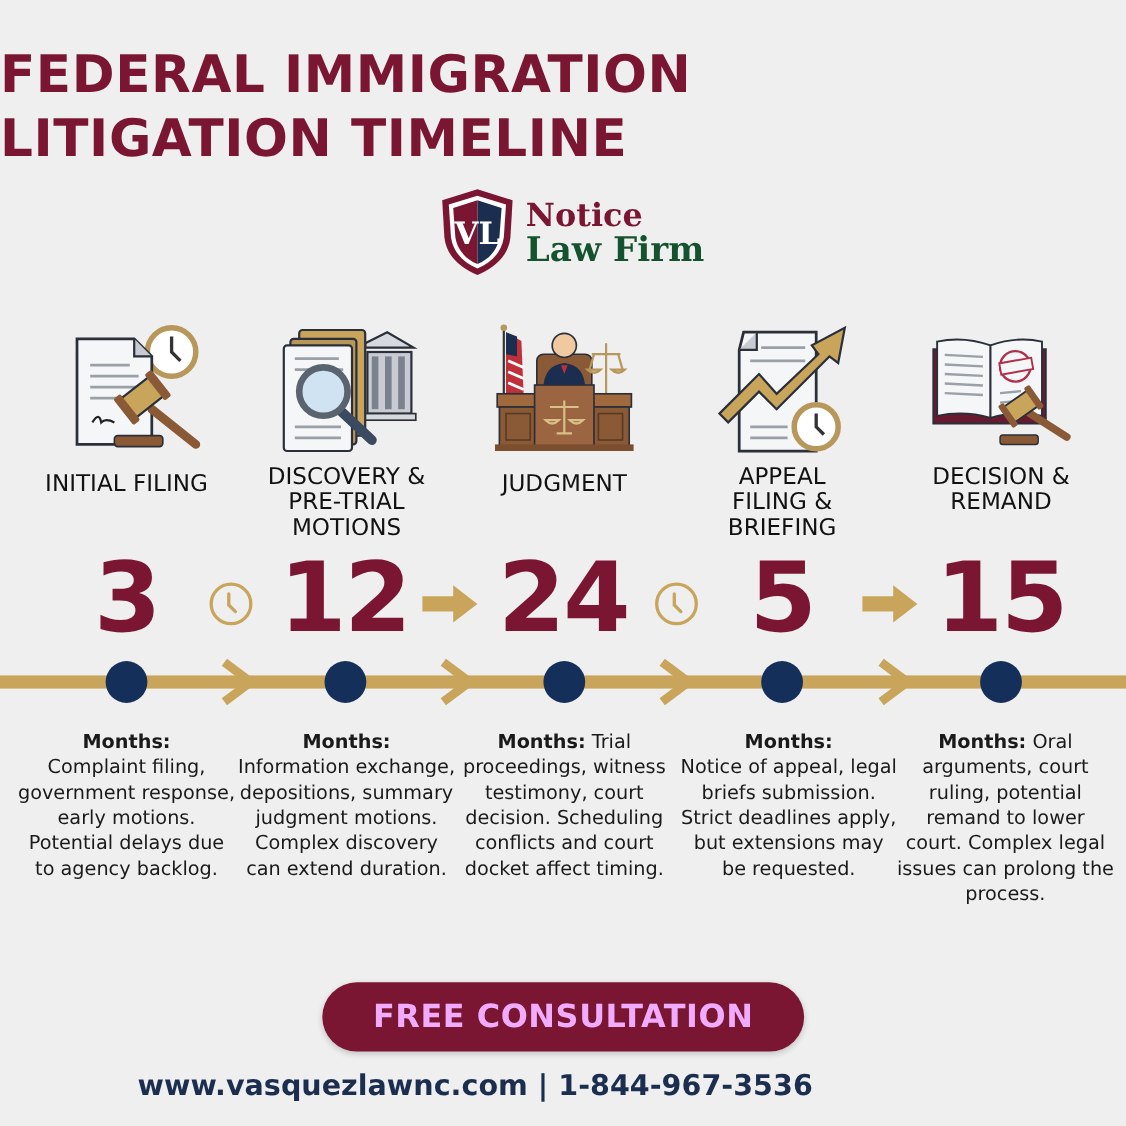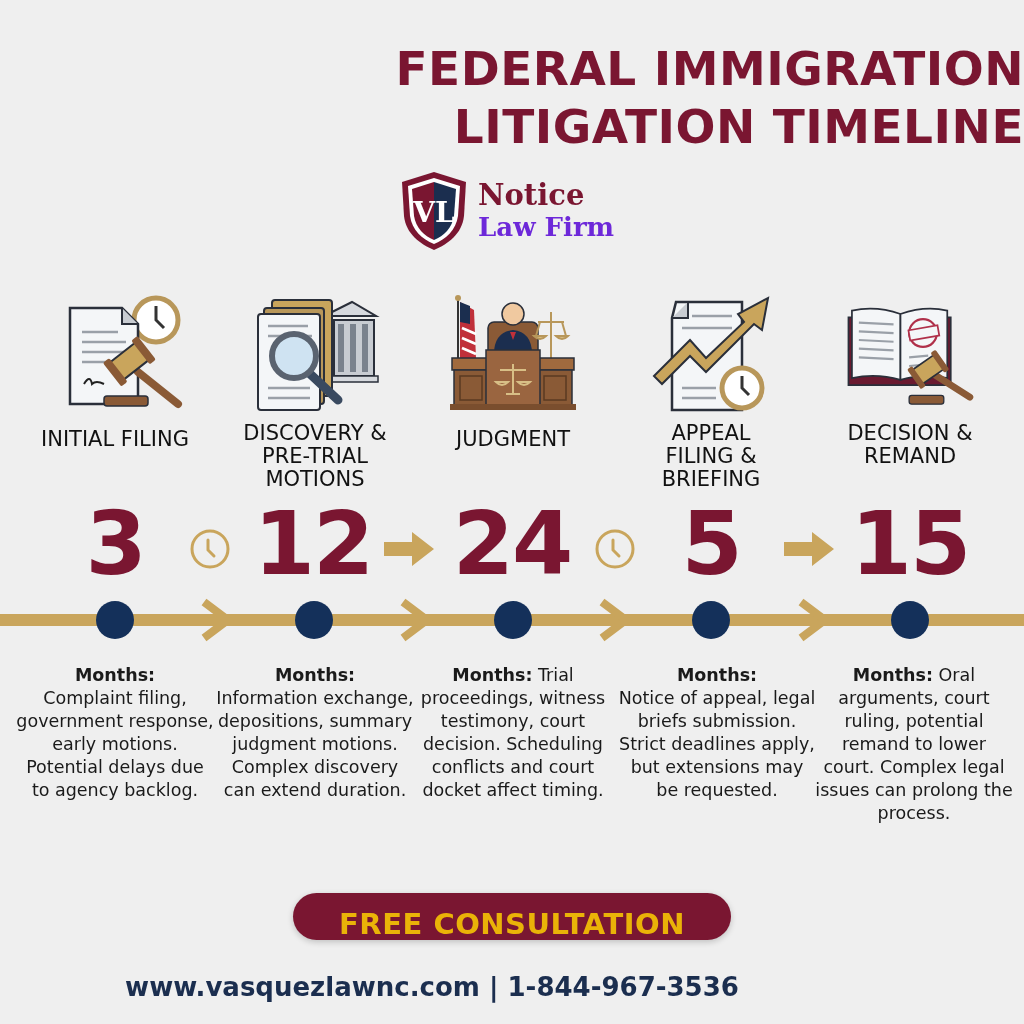--- a/index.html
+++ b/index.html
@@ -5,32 +5,32 @@
   * { box-sizing: border-box; margin: 0; padding: 0; }
   html, body { width: 1024px; height: 1024px; overflow: hidden; }
   body {
     background: #efefef;
     font-family: "DejaVu Sans", "Liberation Sans", sans-serif;
     color: #1a1a1a;
     position: relative;
   }
   .title {
     position: absolute; left: 0; top: 40px; width: 1024px;
-    text-align: right; color: #7a1631;
+    text-align: left; color: #7a1631;
     font-family: "DejaVu Sans", sans-serif; font-weight: bold;
-    font-size: 47px; line-height: 58px; letter-spacing: 0.5px; padding-left: 44px;
+    font-size: 47px; line-height: 58px; letter-spacing: 0.5px;
   }
   .logo {
     position: absolute; left: 398px; top: 170px;
     display: flex; align-items: center; gap: 8px;
   }
   .logo svg { width: 72px; height: 82px; }
   .logo-text { font-family: "DejaVu Serif", serif; font-weight: bold; line-height: 32px; }
   .logo-text .l1 { color: #7a1631; font-size: 29px; }
-  .logo-text .l2 { color: #6d28d9; font-size: 26px; }
+  .logo-text .l2 { color: #14532d; font-size: 31px; }
 
   .icon { position: absolute; top: 292px; width: 130px; height: 122px; }
   .stage-title {
     position: absolute; width: 200px; text-align: center;
     font-weight: normal; font-size: 21px; line-height: 23px; color: #111;
   }
   .num {
     position: absolute; top: 500px; width: 200px; text-align: center;
     font-weight: bold; font-size: 88px; line-height: 88px; color: #7a1631;
     letter-spacing: -2px;
@@ -44,22 +44,22 @@
     position: absolute; top: 601px; width: 38px; height: 38px;
     border-radius: 50%; background: #14305a;
   }
   .chev { position: absolute; top: 598px; width: 40px; height: 44px; }
   .desc {
     position: absolute; top: 664px; width: 200px; text-align: center;
     font-size: 17.5px; line-height: 23px; color: #1a1a1a;
   }
   .desc b { font-weight: bold; }
   .cta {
-    position: absolute; left: 293px; top: 893px; width: 438px; height: 47px;
-    border-radius: 32px; background: #7a1631; color: #eab308;
+    position: absolute; left: 293px; top: 893px; width: 438px; height: 63px;
+    border-radius: 32px; background: #7a1631; color: #f0abfc;
     font-weight: bold; font-size: 29px; line-height: 63px; text-align: center;
     letter-spacing: 0.5px; box-shadow: 0 2px 6px rgba(0,0,0,0.2);
   }
   .contact {
     position: absolute; left: 0; top: 970px; width: 864px; text-align: center;
     font-weight: bold; font-size: 26px; line-height: 34px; color: #1b2e4f;
   }
 </style>
 </head>
 <body>

